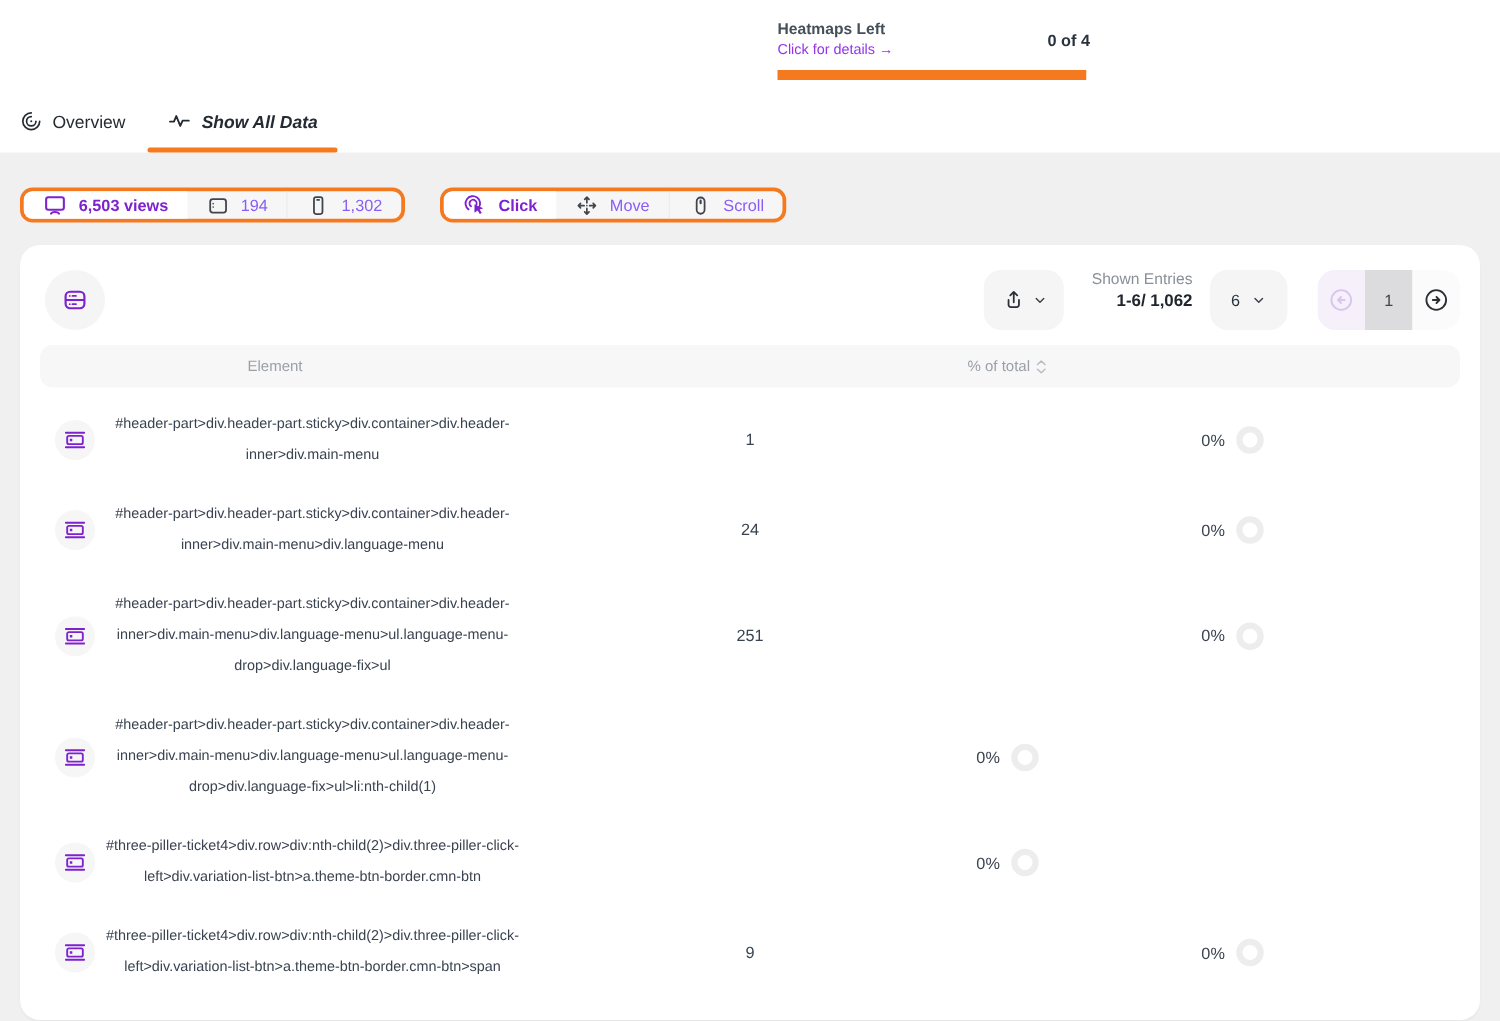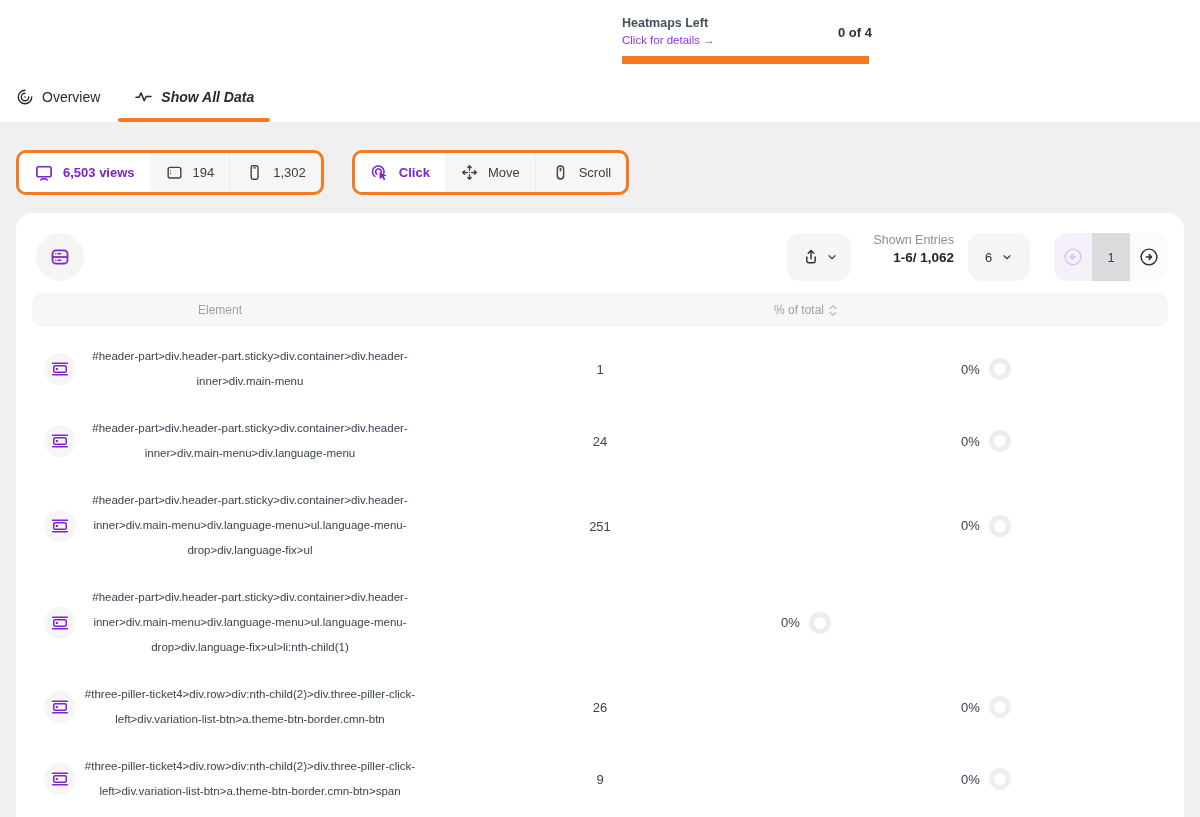--- a/index.html
+++ b/index.html
@@ -26,23 +26,23 @@
   .tabs-row { position:absolute; left:16px; bottom:0; display:flex; gap:34px; }
   .tab { position:relative; display:flex; align-items:center; gap:8px; padding-bottom:16px;
     font-size:14px; font-weight:500; color:#242b33; cursor:pointer; }
   .tab.active { font-weight:700;font-style:italic; }
   .tab.active::after { content:""; position:absolute; left:-16px; right:-16px; bottom:0;
     height:4px; border-radius:3px; background:#f5791f; }
 
   
   .stats-row { display:flex; gap:28px; margin:28px 0 0 16px; }
   .seg-control { display:inline-flex; align-items:stretch; border:3px solid #f5791f;
-    border-radius:10px; background:#f6f6f7; overflow:hidden; height:45px; }
+    border-radius:10px; background:#f6f6f7; overflow:hidden; height:28px; }
   .seg { display:flex; align-items:center; gap:9px; padding:0 15px; font-size:13px;
-    color:#404040; cursor:pointer; border-right:1px solid #ececee; }
+    color:#8b5cf6; cursor:pointer; border-right:1px solid #ececee; }
   .seg:last-child { border-right:none; }
   .seg.selected { background:#ffffff; color:#7e22ce; font-weight:700; border-right:none; }
 
   
   .card { margin:18px 16px 16px 16px; background:#ffffff; border-radius:16px;
     box-shadow:0 1px 2px rgba(0,0,0,.04); padding-bottom:18px; }
 
   .card-toolbar { display:flex; padding:20px 16px 12px 20px; }
   .db-circle { width:48px; height:48px; border-radius:50%; background:#f5f5f6;
     display:flex; align-items:center; justify-content:center; cursor:pointer; }
@@ -376,23 +376,20 @@
               <path d="M3.2 5h17.6M3.2 19h17.6"></path>
               <rect x="4.5" y="8" width="15" height="8" rx="1.6"></rect>
               <rect x="7" y="10.8" width="2.4" height="2.4" fill="#7e22ce" stroke="none"></rect>
             </svg>
           </span>
         </div>
       </div>
       <div class="c-element">
         <div class="sel-text">#three-piller-ticket4&gt;div.row&gt;div:nth-child(2)&gt;div.three-piller-click-left&gt;div.variation-list-btn&gt;a.theme-btn-border.cmn-btn</div>
       </div>
-      <div class="c-clicks">
-        <span class="clicks-val">26</span>
-      </div>
       <div class="c-percent">
         <span class="pct-val">0%</span>
         <span class="pct-ring"></span>
       </div>
     </div>
       <div class="t-row row-grid">
       <div class="c-icon">
         <div class="row-icon-circle">
           <span>
             <svg width="20" height="20" viewBox="0 0 24 24" fill="none" stroke="#7e22ce" stroke-width="1.8" stroke-linecap="round" stroke-linejoin="round">

